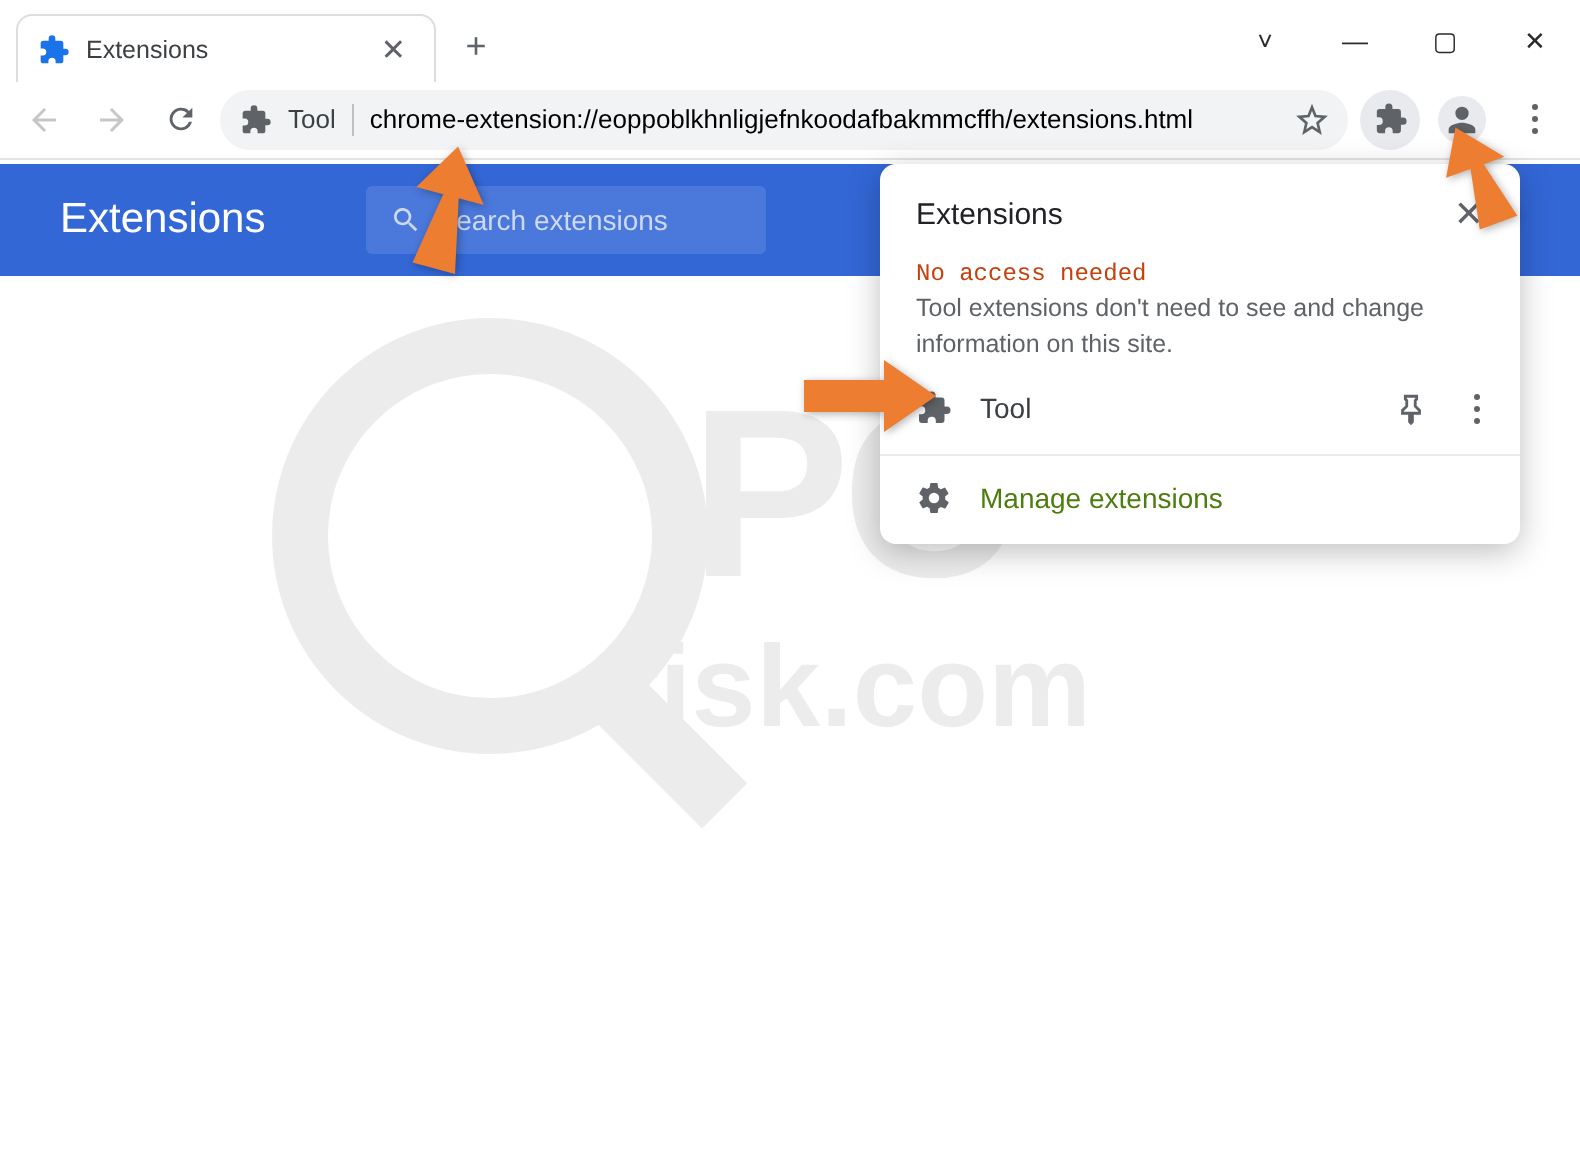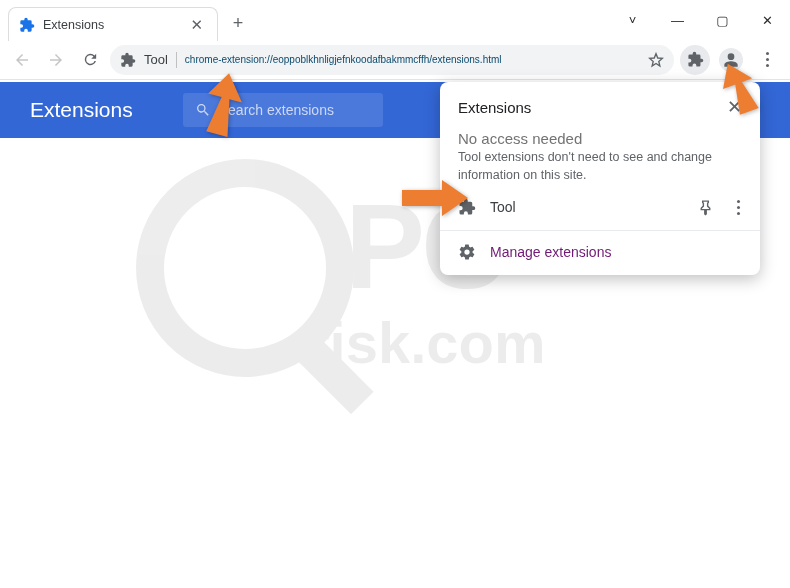--- a/index.html
+++ b/index.html
@@ -18,48 +18,48 @@
 .winchev { font-size:16px;}
 
 
 .toolbar { height: 40px; background: #fff; display: flex; align-items: center; padding: 0 8px; gap: 6px; border-bottom: 1px solid #e4e4e4;}
 .navbtn { width: 28px; height: 28px; border-radius: 50%; display:flex; align-items:center; justify-content:center; color:#5f6368;}
 .navbtn.disabled { color:#c6c6c6;}
 .omnibox { flex: 1; height: 30px; background: #f1f3f4; border-radius: 15px; display: flex; align-items: center; padding: 0 10px; gap:8px;}
 .omni-icon { width: 16px; height: 16px; display:flex; align-items:center; justify-content:center;}
 .omni-prefix { font-size: 13px; color: #3c4043; }
 .omni-sep { width:1px; height:16px; background:#c0c0c0;}
-.omni-url { font-size: 10px; color: #0c4a6e; flex:1; white-space:nowrap; overflow:hidden;}
+.omni-url { font-size: 13px; color: #000000; flex:1; white-space:nowrap; overflow:hidden;}
 .omni-star { color:#5f6368; }
 .tool-icon { width: 30px; height: 30px; border-radius: 50%; display:flex; align-items:center; justify-content:center;}
 .ext-icon-circle { background: #e8eaed;}
 .avatar { width: 24px; height: 24px; border-radius: 50%; background: #e8eaed; display:flex; align-items:center; justify-content:center;}
 .kebab { display:flex; flex-direction:column; gap:3px; width:20px; align-items:center;}
 .kebab span{ width:3px; height:3px; background:#5f6368; border-radius:50%;}
 
 
 .content { position: absolute; top: 82px; left: 0; right: 0; bottom: 0; background:#fff;}
 .bluebar { height: 56px; background: #3367d6; display:flex; align-items:center; padding:0 30px; gap:50px;}
 .bluetitle { color:#fff; font-size: 21px; font-weight: 400;}
 .searchbox { background:#4a78db; height:34px; border-radius:3px; display:flex; align-items:center; padding:0 12px; color:#cdd9f3; font-size:14px; gap:8px; width: 200px;}
 
 
 .popup { position:absolute; top: 82px; right: 30px; width: 320px; background:#fff; border-radius:8px; box-shadow: 0 4px 16px rgba(0,0,0,0.25); z-index: 50; overflow:hidden;}
 .popup-hd { display:flex; align-items:center; padding:12px 14px 8px 18px;}
 .popup-hd h3 { font-size:15px; font-weight:400; color:#202124; flex:1;}
 .popup-close { color:#5f6368; font-size:18px; padding:2px 4px;}
 .popup-sub { padding: 2px 18px 4px 18px;}
-.popup-sub .na { font-size:15px; color:#737373; font-weight:500;}
+.popup-sub .na { font-size:12px; color:#c2410c; font-weight:500;font-family:Liberation Mono, monospace;}
 .popup-sub .desc { font-size:12.5px; color:#5f6368; line-height:1.4; margin-top:2px;}
 .popup-item { display:flex; align-items:center; padding: 10px 12px 10px 18px; gap:14px;}
 .popup-item .iname { flex:1; font-size:14px; color:#3c4043;}
 .popup-item .pin { color:#5f6368; }
 .popup-divider { height:1px; background:#e8eaed; margin: 4px 0 0 0;}
 .popup-manage { display:flex; align-items:center; padding: 12px 18px 14px 18px; gap:14px;}
-.popup-manage span.lbl { font-size:14px; color:#701a75;}
+.popup-manage span.lbl { font-size:14px; color:#4d7c0f;}
 .gear { color:#5f6368;}
 
 
 .arrow { position:absolute; z-index:100; filter: drop-shadow(1px 1px 2px rgba(0,0,0,0.3));}
 
 
 .watermark { position:absolute; top:50%; left:50%; transform:translate(-50%,-50%); opacity:0.07; pointer-events:none; z-index:5;}
 .watermark svg { width: 520px; height: 380px;}
 .wm-text { font-family: Arial, sans-serif; font-weight: bold; font-size: 120px; fill:#000; letter-spacing:-4px;}
 .wm-sub { font-family: Arial, sans-serif; font-size:58px; fill:#000; font-weight:bold;}

